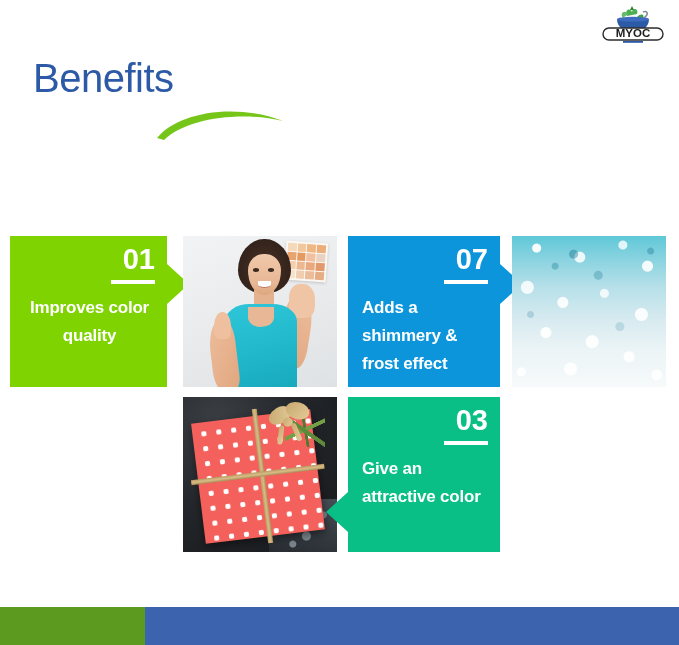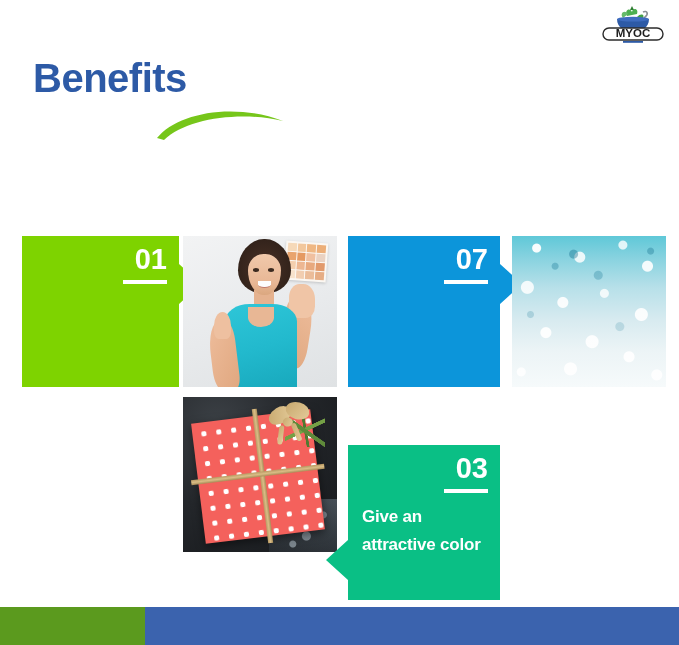--- a/index.html
+++ b/index.html
@@ -23,21 +23,21 @@
     width: 72px;
     height: 40px;
   }
 
   
   #page-title {
     position: absolute;
     left: 33px;
     top: 58px;
     font-size: 40px;
-    font-weight: bold;
+    font-weight: normal;
     color: #2D5AA6;
     letter-spacing: -0.5px;
     line-height: 1;
   }
   #title-swoosh {
     position: absolute;
     left: 155px;
     top: 105px;
     width: 130px;
     height: 36px;
@@ -381,26 +381,27 @@
 
 <div id="page-title">Benefits</div>
 <div id="title-swoosh">
   <svg viewBox="0 0 130 36" width="130" height="36">
     <path d="M2 33 C22 8, 78 -3, 128 16 C86 6, 32 13, 9 35 Z" fill="#76C61A"></path>
   </svg>
 </div>
 
 <div id="benefit-grid">
 
-  <div class="benefit-card" style="left:22px; top:236px; width:157px; height:171px;text-align:center;">
+  <div class="benefit-card" style="left:10px; top:236px; width:157px; height:171px;text-align:center;">
     <svg class="arrow-svg" width="179" height="151" viewBox="0 0 179 151">
       <path d="M0 0 H157 V28 L179 48 L157 68 V151 H0 Z" fill="#7ED300"></path>
     </svg>
     <div class="num">01</div>
     <div class="num-underline"></div>
+    <div class="caption">Improves color quality</div>
   </div>
 
   <div class="photo" style="left:183px; top:236px; width:154px; height:151px;">
     <div class="photo-inner">
       <div class="p1-bg"></div>
       <div class="p1-arm-r"></div>
       <div class="p1-hand-r"></div>
       <div class="p1-swatch">
         <i style="background:#f6d9b8"></i>
           <i style="background:#f2c79c"></i>
@@ -431,20 +432,21 @@
       <div class="p1-thumb"></div>
     </div>
   </div>
 
   <div class="benefit-card" style="left:348px; top:236px; width:152px; height:151px;">
     <svg class="arrow-svg" width="174" height="151" viewBox="0 0 174 151">
       <path d="M0 0 H152 V28 L174 48 L152 68 V151 H0 Z" fill="#0C95DA"></path>
     </svg>
     <div class="num">07</div>
     <div class="num-underline"></div>
+    <div class="caption">Adds a shimmery &amp; frost effect</div>
   </div>
 
   <div class="photo" style="left:512px; top:236px; width:154px; height:151px;">
     <div class="photo-inner">
       <div class="p2-bg"></div>
       <div class="p2-spark"></div>
     </div>
   </div>
 
   <div class="photo" style="left:183px; top:397px; width:154px; height:155px;">
@@ -460,21 +462,21 @@
       <div class="p3-bow">
         <i style="left:0;  top:8%;  width:52%; height:40%; transform:rotate(-25deg);"></i>
         <i style="left:40%;top:0;   width:52%; height:42%; transform:rotate(22deg);"></i>
         <i style="left:30%;top:34%; width:22%; height:22%;"></i>
         <i style="left:18%;top:52%; width:10%; height:46%; transform:rotate(14deg); border-radius:3px;"></i>
         <i style="left:52%;top:50%; width:10%; height:48%; transform:rotate(-16deg); border-radius:3px;"></i>
       </div>
     </div>
   </div>
 
-  <div class="benefit-card" style="left:348px; top:397px; width:152px; height:155px;margin-top:48px;">
+  <div class="benefit-card" style="left:348px; top:397px; width:152px; height:155px;">
     <svg class="arrow-svg" width="152" height="155" viewBox="0 0 152 155" style="left:-22px;">
       <g transform="translate(22,0)">
         <path d="M152 0 H0 V95 L-22 115 L0 135 V155 H152 Z" fill="#0ABF85"></path>
       </g>
     </svg>
     <div class="num">03</div>
     <div class="num-underline"></div>
     <div class="caption">Give an attractive color</div>
   </div>
 

